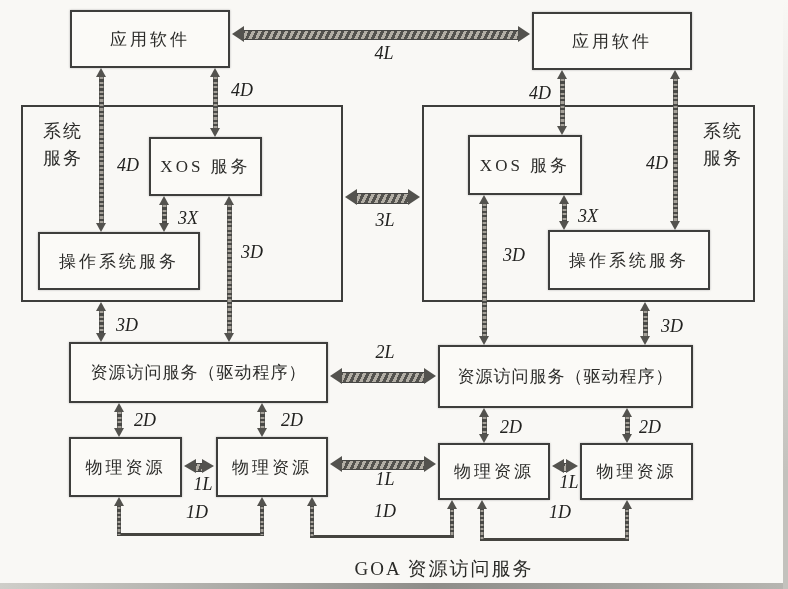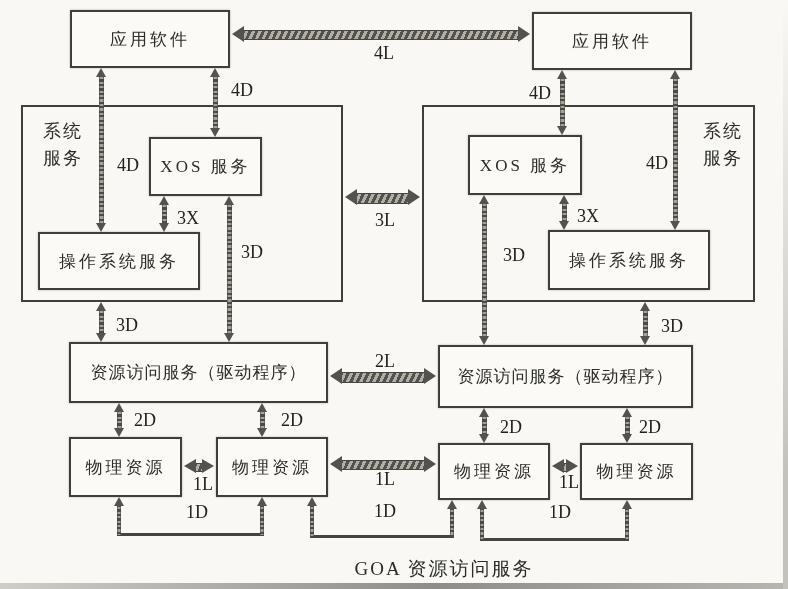--- a/index.html
+++ b/index.html
@@ -22,21 +22,21 @@
   .container-box{
     position:absolute;border:2px solid #3e3e3c;background:transparent;
     box-sizing:border-box;z-index:1;
   }
   .container-label{
     position:absolute;color:#2c2c2a;font-size:18px;line-height:27px;
     letter-spacing:2px;text-align:center;z-index:2;
   }
   .lbl{
     position:absolute;color:#222220;font-size:18px;z-index:6;
-    transform:translate(-50%,-50%);white-space:nowrap;
+    transform:translate(-50%,-50%);white-space:nowrap;font-style:italic;
   }
   .harrow-body{
     position:absolute;z-index:3;
     background:repeating-linear-gradient(115deg,#53524e 0 3px,#b2aea5 3px 6px);
     border-top:1px solid #454543;border-bottom:1px solid #454543;
   }
   .varrow-body{
     position:absolute;z-index:3;width:5px;
     background:repeating-linear-gradient(180deg,#4a4a47 0 2px,#a5a199 2px 4.5px);
     border-left:1px solid rgba(70,70,66,.55);border-right:1px solid rgba(70,70,66,.55);
@@ -187,21 +187,21 @@
     <div class="lbl" style="left: 540px; top: 93px;">4D</div>
     <div class="lbl" style="left: 128px; top: 165px;">4D</div>
     <div class="lbl" style="left: 657px; top: 163px;">4D</div>
     <div class="lbl" style="left: 188px; top: 218px;">3X</div>
     <div class="lbl" style="left: 588px; top: 216px;">3X</div>
     <div class="lbl" style="left: 385px; top: 220px;">3L</div>
     <div class="lbl" style="left: 252px; top: 252px;">3D</div>
     <div class="lbl" style="left: 514px; top: 255px;">3D</div>
     <div class="lbl" style="left: 127px; top: 325px;">3D</div>
     <div class="lbl" style="left: 672px; top: 326px;">3D</div>
-    <div class="lbl" style="left: 385px; top: 361px;">2L</div>
+    <div class="lbl" style="left: 385px; top: 352px;">2L</div>
     <div class="lbl" style="left: 145px; top: 420px;">2D</div>
     <div class="lbl" style="left: 292px; top: 420px;">2D</div>
     <div class="lbl" style="left: 511px; top: 427px;">2D</div>
     <div class="lbl" style="left: 650px; top: 427px;">2D</div>
     <div class="lbl" style="left: 203px; top: 484px;">1L</div>
     <div class="lbl" style="left: 385px; top: 479px;">1L</div>
     <div class="lbl" style="left: 569px; top: 482px;">1L</div>
     <div class="lbl" style="left: 197px; top: 512px;">1D</div>
     <div class="lbl" style="left: 385px; top: 511px;">1D</div>
     <div class="lbl" style="left: 560px; top: 512px;">1D</div>

